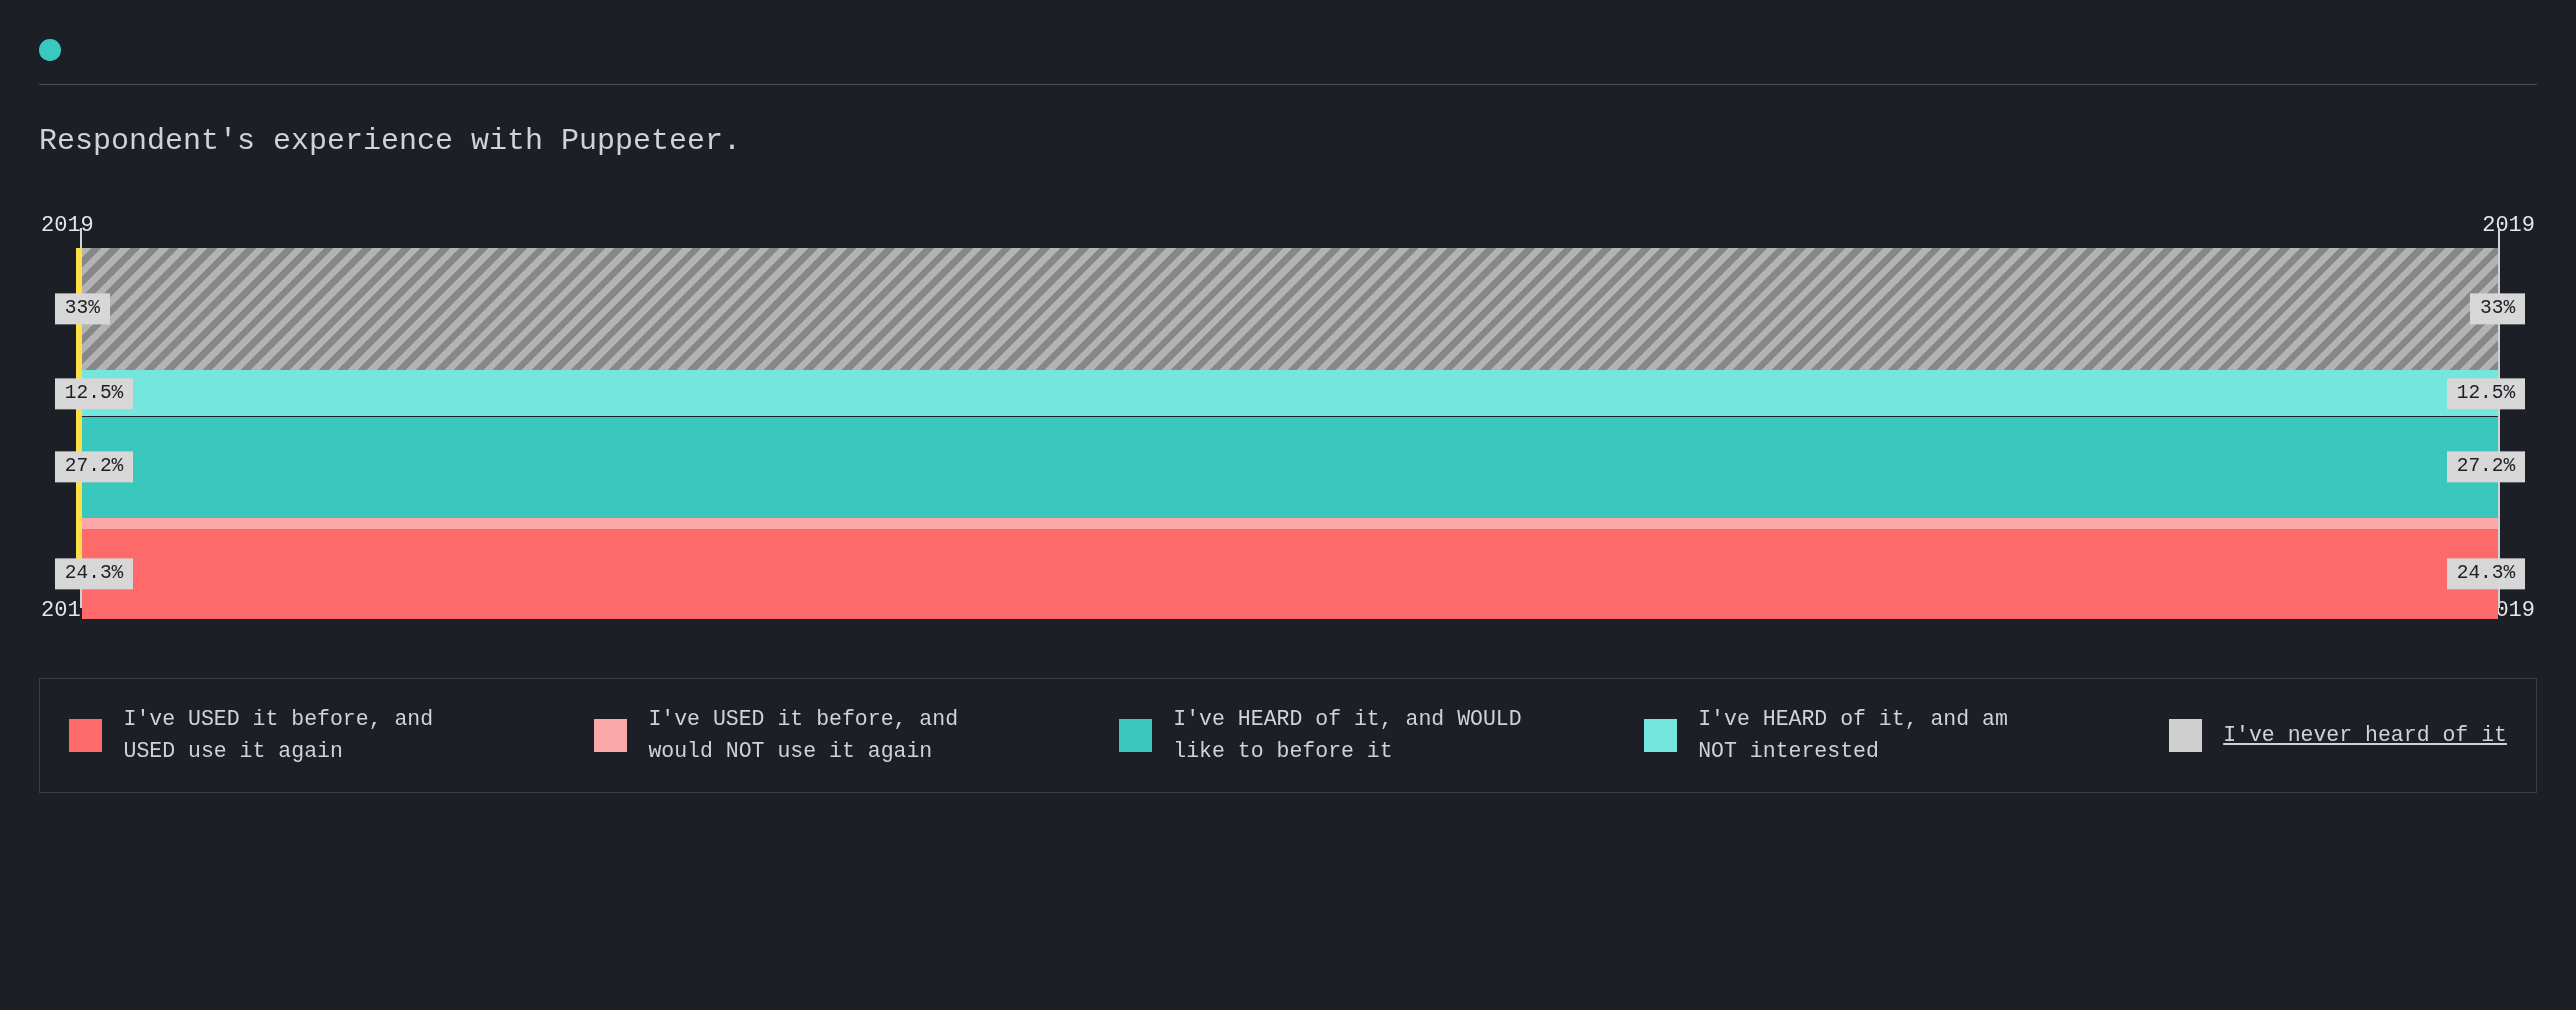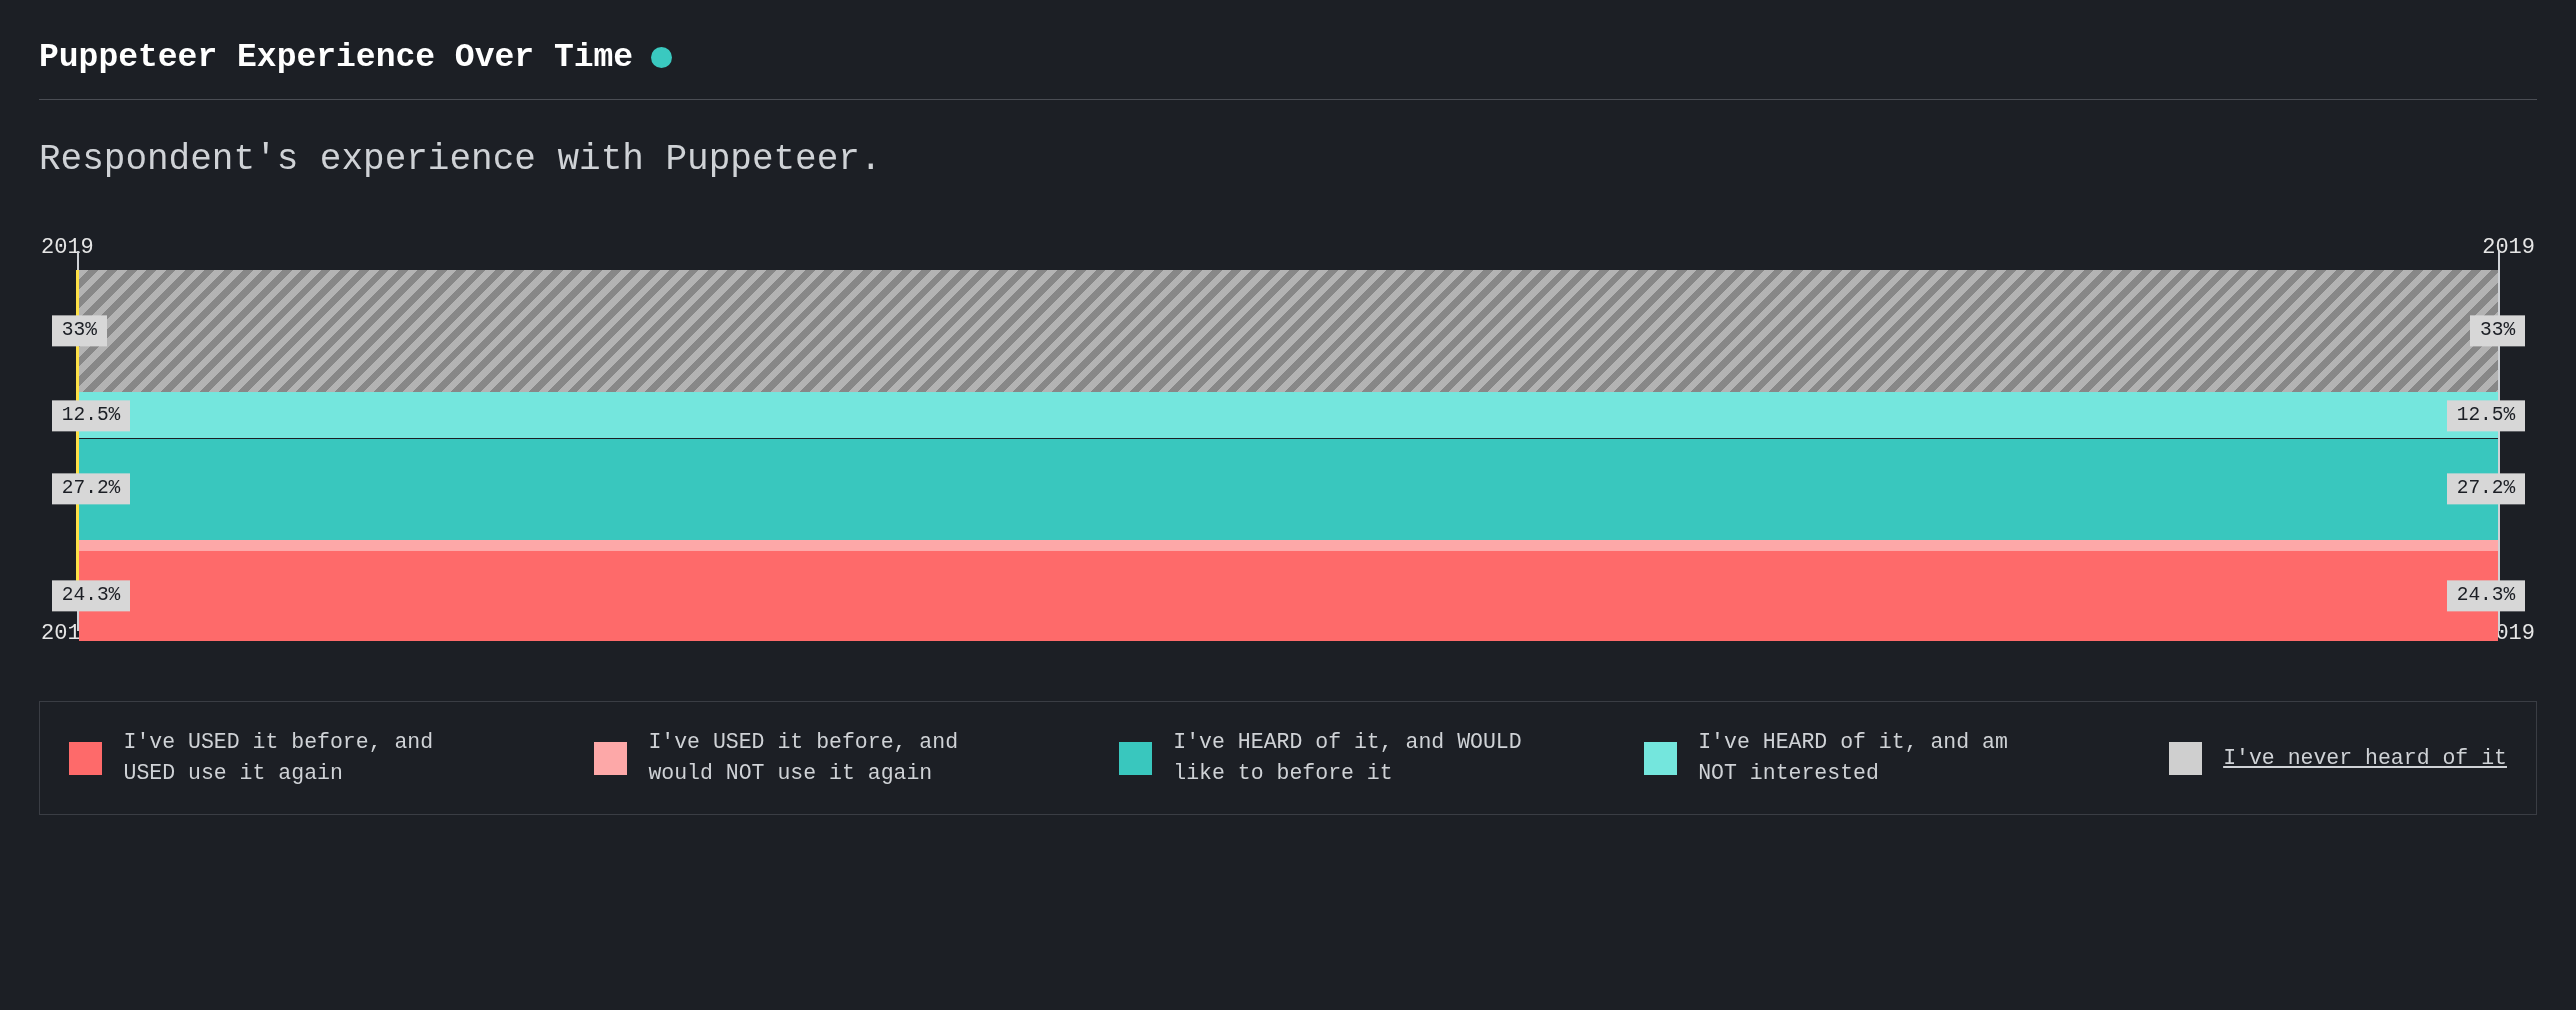--- a/index.html
+++ b/index.html
@@ -26,36 +26,36 @@
   }
   .title-dot{
     width:21.5px;height:21.5px;border-radius:50%;
     display:inline-block;
   }
   .hr{
     border:0;border-top:1px solid var(--rule);
     margin:23.4px 0 39px 0;
   }
   .subtitle{
-    font-size:36px;color:var(--muted);margin-bottom:55px;
+    font-size:30px;color:var(--muted);margin-bottom:55px;
   }
 
   .chart{position:relative;}
   .axis-top,.axis-bottom{
     display:flex;justify-content:space-between;
     font-size:22px;color:var(--fg);
     padding:0 2px;
   }
   .axis-top{margin-bottom:9.8px;}
   .axis-bottom{margin-top:9.8px;}
 
   .plot{
     position:relative;
     height:341px;
-    border-left:3px solid #fde047;
+    border-left:6px solid #fde047;
     border-right:2px solid #cfd2d6;
     margin:0 37px; 
   }
   .plot::before,.plot::after{
     content:"";position:absolute;width:2px;background:#cfd2d6;height:19.5px;
   }
   .plot::before{left:-2px;top:-19.5px;}
   .plot::after{right:-2px;top:-19.5px;}
   .tick-bl,.tick-br{
     position:absolute;width:2px;background:#cfd2d6;height:19.5px;bottom:-19.5px;
@@ -110,21 +110,20 @@
   .legend-item:last-child{flex:0 0 auto;text-decoration:underline;}
   .swatch{
     width:33px;height:33px;flex:0 0 33px;
   }
   .legend-text{max-width:351px;line-height:1.45;}
 </style>
 </head>
 <body>
 
 <div class="title-row">
-  <span>Puppeteer Experience Over Time</span>
   <span class="title-dot" style="background: rgb(58, 201, 192);"></span>
 </div>
 <hr class="hr">
 
 <div class="subtitle">Respondent's experience with Puppeteer.</div>
 
 <div class="chart">
 
   <div class="axis-top">
     <span>2019</span>

